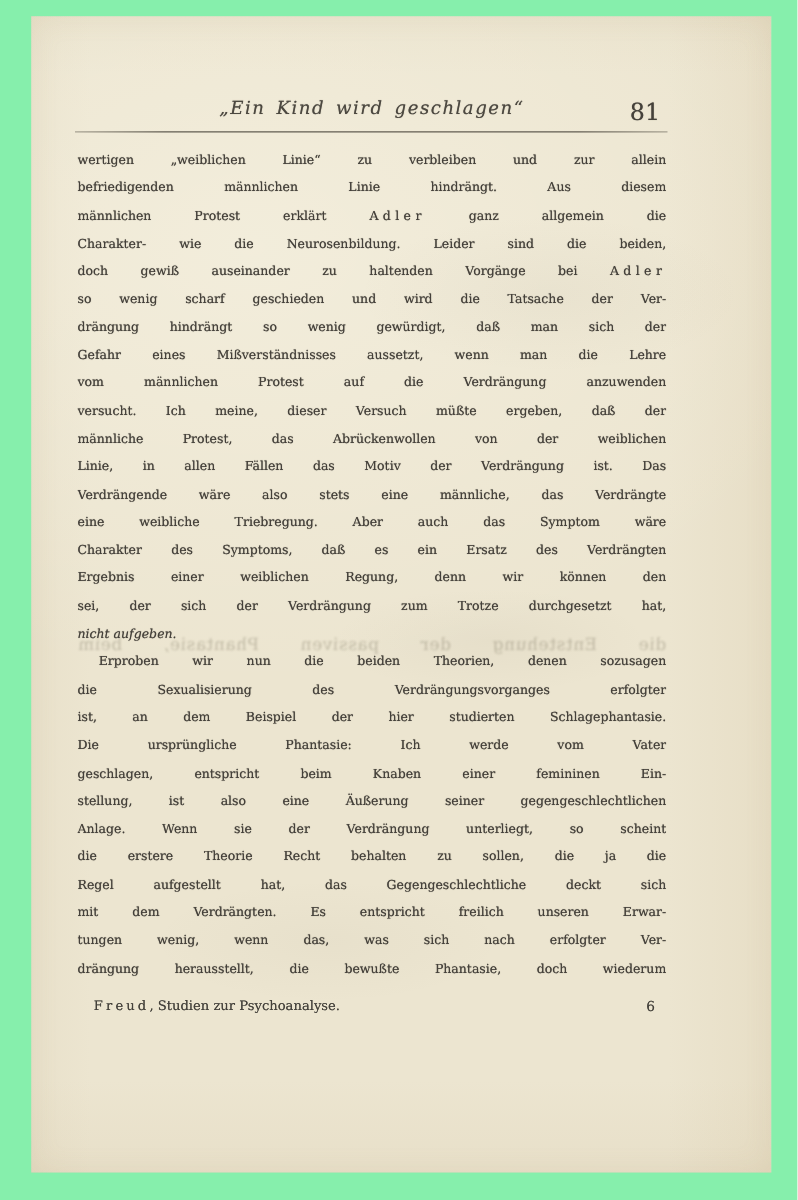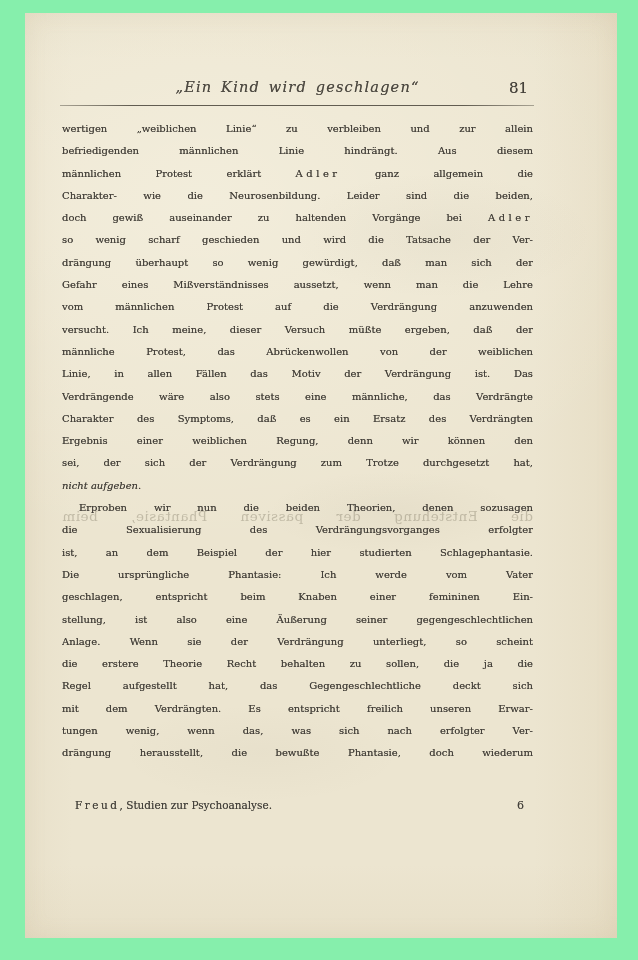--- a/index.html
+++ b/index.html
@@ -43,21 +43,21 @@
   .running-title {
     position: absolute; left: 0; right: 0;
     text-align: center;
     font-style: italic;
     letter-spacing: 1.2px;
     word-spacing: 3px;
     text-shadow: 0 0 0.6px rgba(76,72,64,0.7);
   }
   .page-number {
     position: absolute; right: 5px; top: 0;
-    font-size: 15px;
+    font-size: 19px;
     color: #45413a;
     text-shadow: 0 0 0.6px rgba(69,65,58,0.7);
   }
   .rule {
     position: absolute;
     left: 35px; top: 92px;
     width: 474px; height: 1px;
     background: linear-gradient(90deg, rgba(109,104,92,0.55), rgba(90,85,74,0.95) 15%, rgba(90,85,74,0.95) 85%, rgba(109,104,92,0.55));
   }
   .ghost {
@@ -120,27 +120,28 @@
 
     <div class="ghost">die Entstehung der passiven Phantasie, beim</div>
 
     <div class="body">
         <div class="line j"><span>wertigen „weiblichen Linie“ zu verbleiben und zur allein</span></div>
         <div class="line j"><span>befriedigenden männlichen Linie hindrängt. Aus diesem</span></div>
         <div class="line j"><span>männlichen Protest erklärt </span><span class="gesperrt">Adler</span><span> ganz allgemein die</span></div>
         <div class="line j"><span>Charakter- wie die Neurosenbildung. Leider sind die beiden,</span></div>
         <div class="line j"><span>doch gewiß auseinander zu haltenden Vorgänge bei </span><span class="gesperrt">Adler</span></div>
         <div class="line j"><span>so wenig scharf geschieden und wird die Tatsache der Ver-</span></div>
-        <div class="line j"><span>drängung überhaupt so wenig gewürdigt, daß man sich der</span></div>
+        <div class="line j"><span>drängung hindrängt so wenig gewürdigt, daß man sich der</span></div>
         <div class="line j"><span>Gefahr eines Mißverständnisses aussetzt, wenn man die Lehre</span></div>
         <div class="line j"><span>vom männlichen Protest auf die Verdrängung anzuwenden</span></div>
         <div class="line j"><span>versucht. Ich meine, dieser Versuch müßte ergeben, daß der</span></div>
         <div class="line j"><span>männliche Protest, das Abrückenwollen von der weiblichen</span></div>
         <div class="line j"><span>Linie, in allen Fällen das Motiv der Verdrängung ist. Das</span></div>
         <div class="line j"><span>Verdrängende wäre also stets eine männliche, das Verdrängte</span></div>
+        <div class="line j"><span>eine weibliche Triebregung. Aber auch das Symptom wäre</span></div>
         <div class="line j"><span>Charakter des Symptoms, daß es ein Ersatz des Verdrängten</span></div>
         <div class="line j"><span>Ergebnis einer weiblichen Regung, denn wir können den</span></div>
         <div class="line j"><span>sei, der sich der Verdrängung zum Trotze durchgesetzt hat,</span></div>
         <div class="line j last"><span>nicht aufgeben.</span></div>
         <div class="line j indent"><span>Erproben wir nun die beiden Theorien, denen sozusagen</span></div>
         <div class="line j"><span>die Sexualisierung des Verdrängungsvorganges erfolgter</span></div>
         <div class="line j"><span>ist, an dem Beispiel der hier studierten Schlagephantasie.</span></div>
         <div class="line j"><span>Die ursprüngliche Phantasie: Ich werde vom Vater</span></div>
         <div class="line j"><span>geschlagen, entspricht beim Knaben einer femininen Ein-</span></div>
         <div class="line j"><span>stellung, ist also eine Äußerung seiner gegengeschlechtlichen</span></div>

